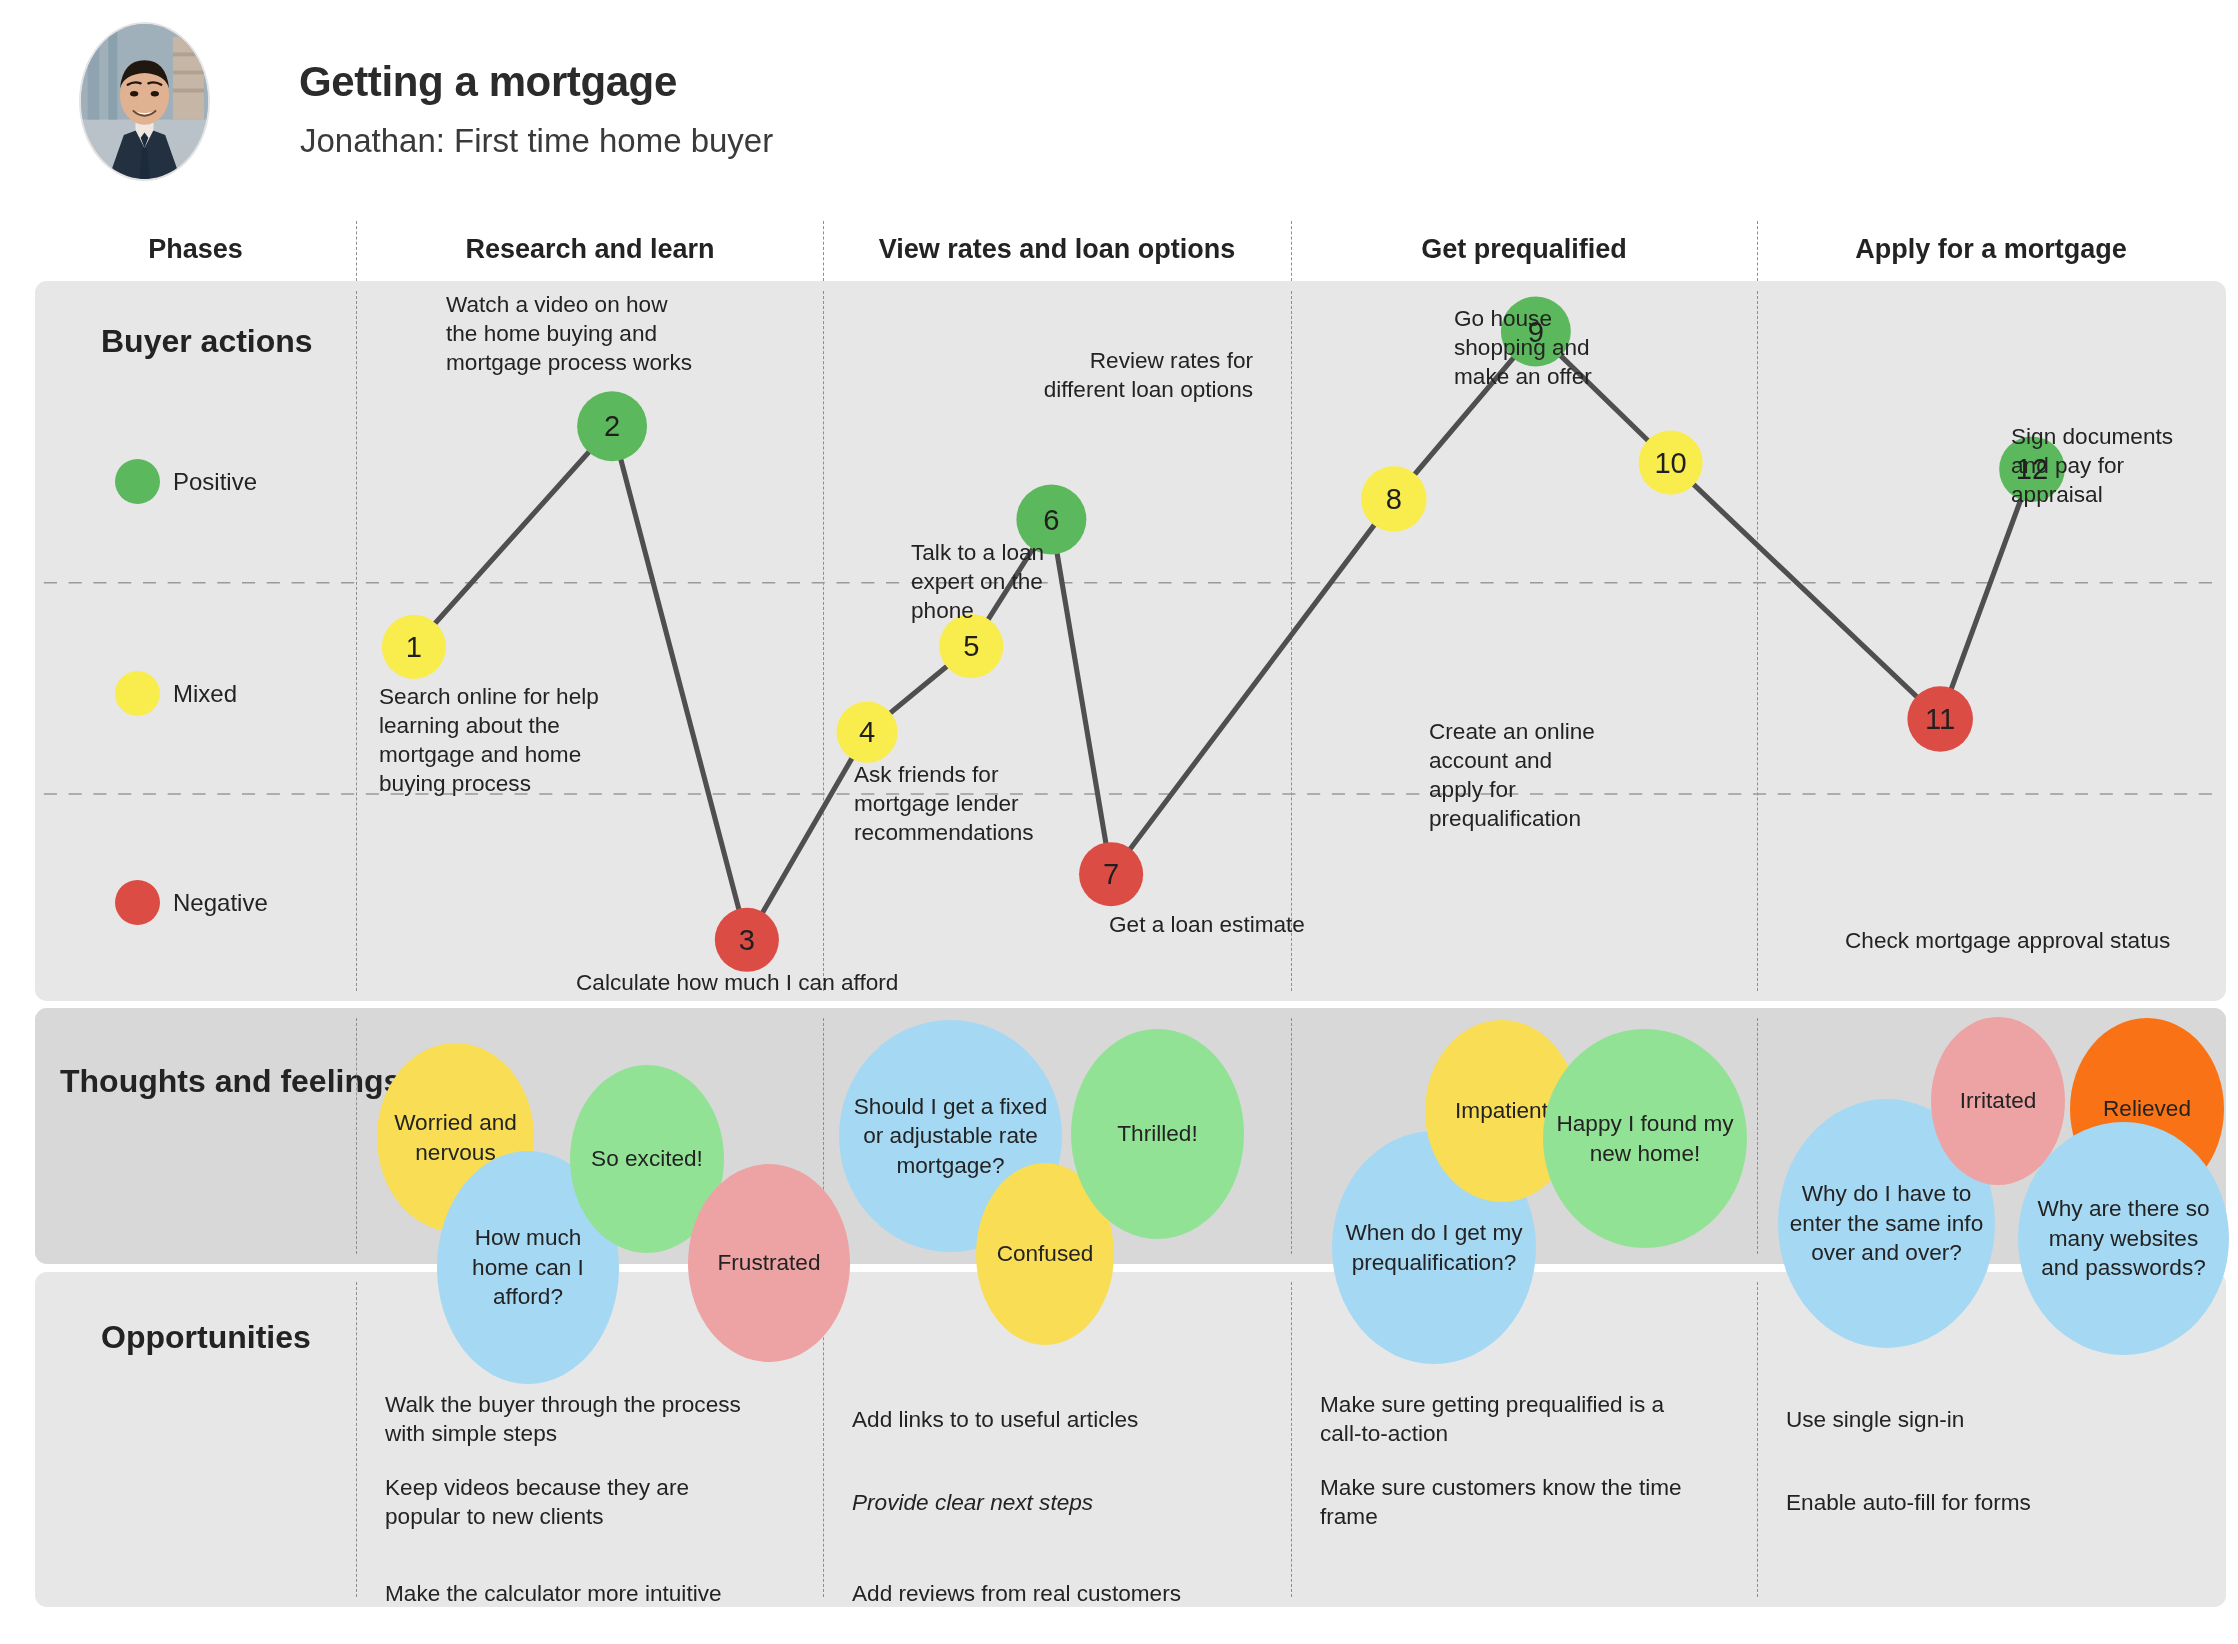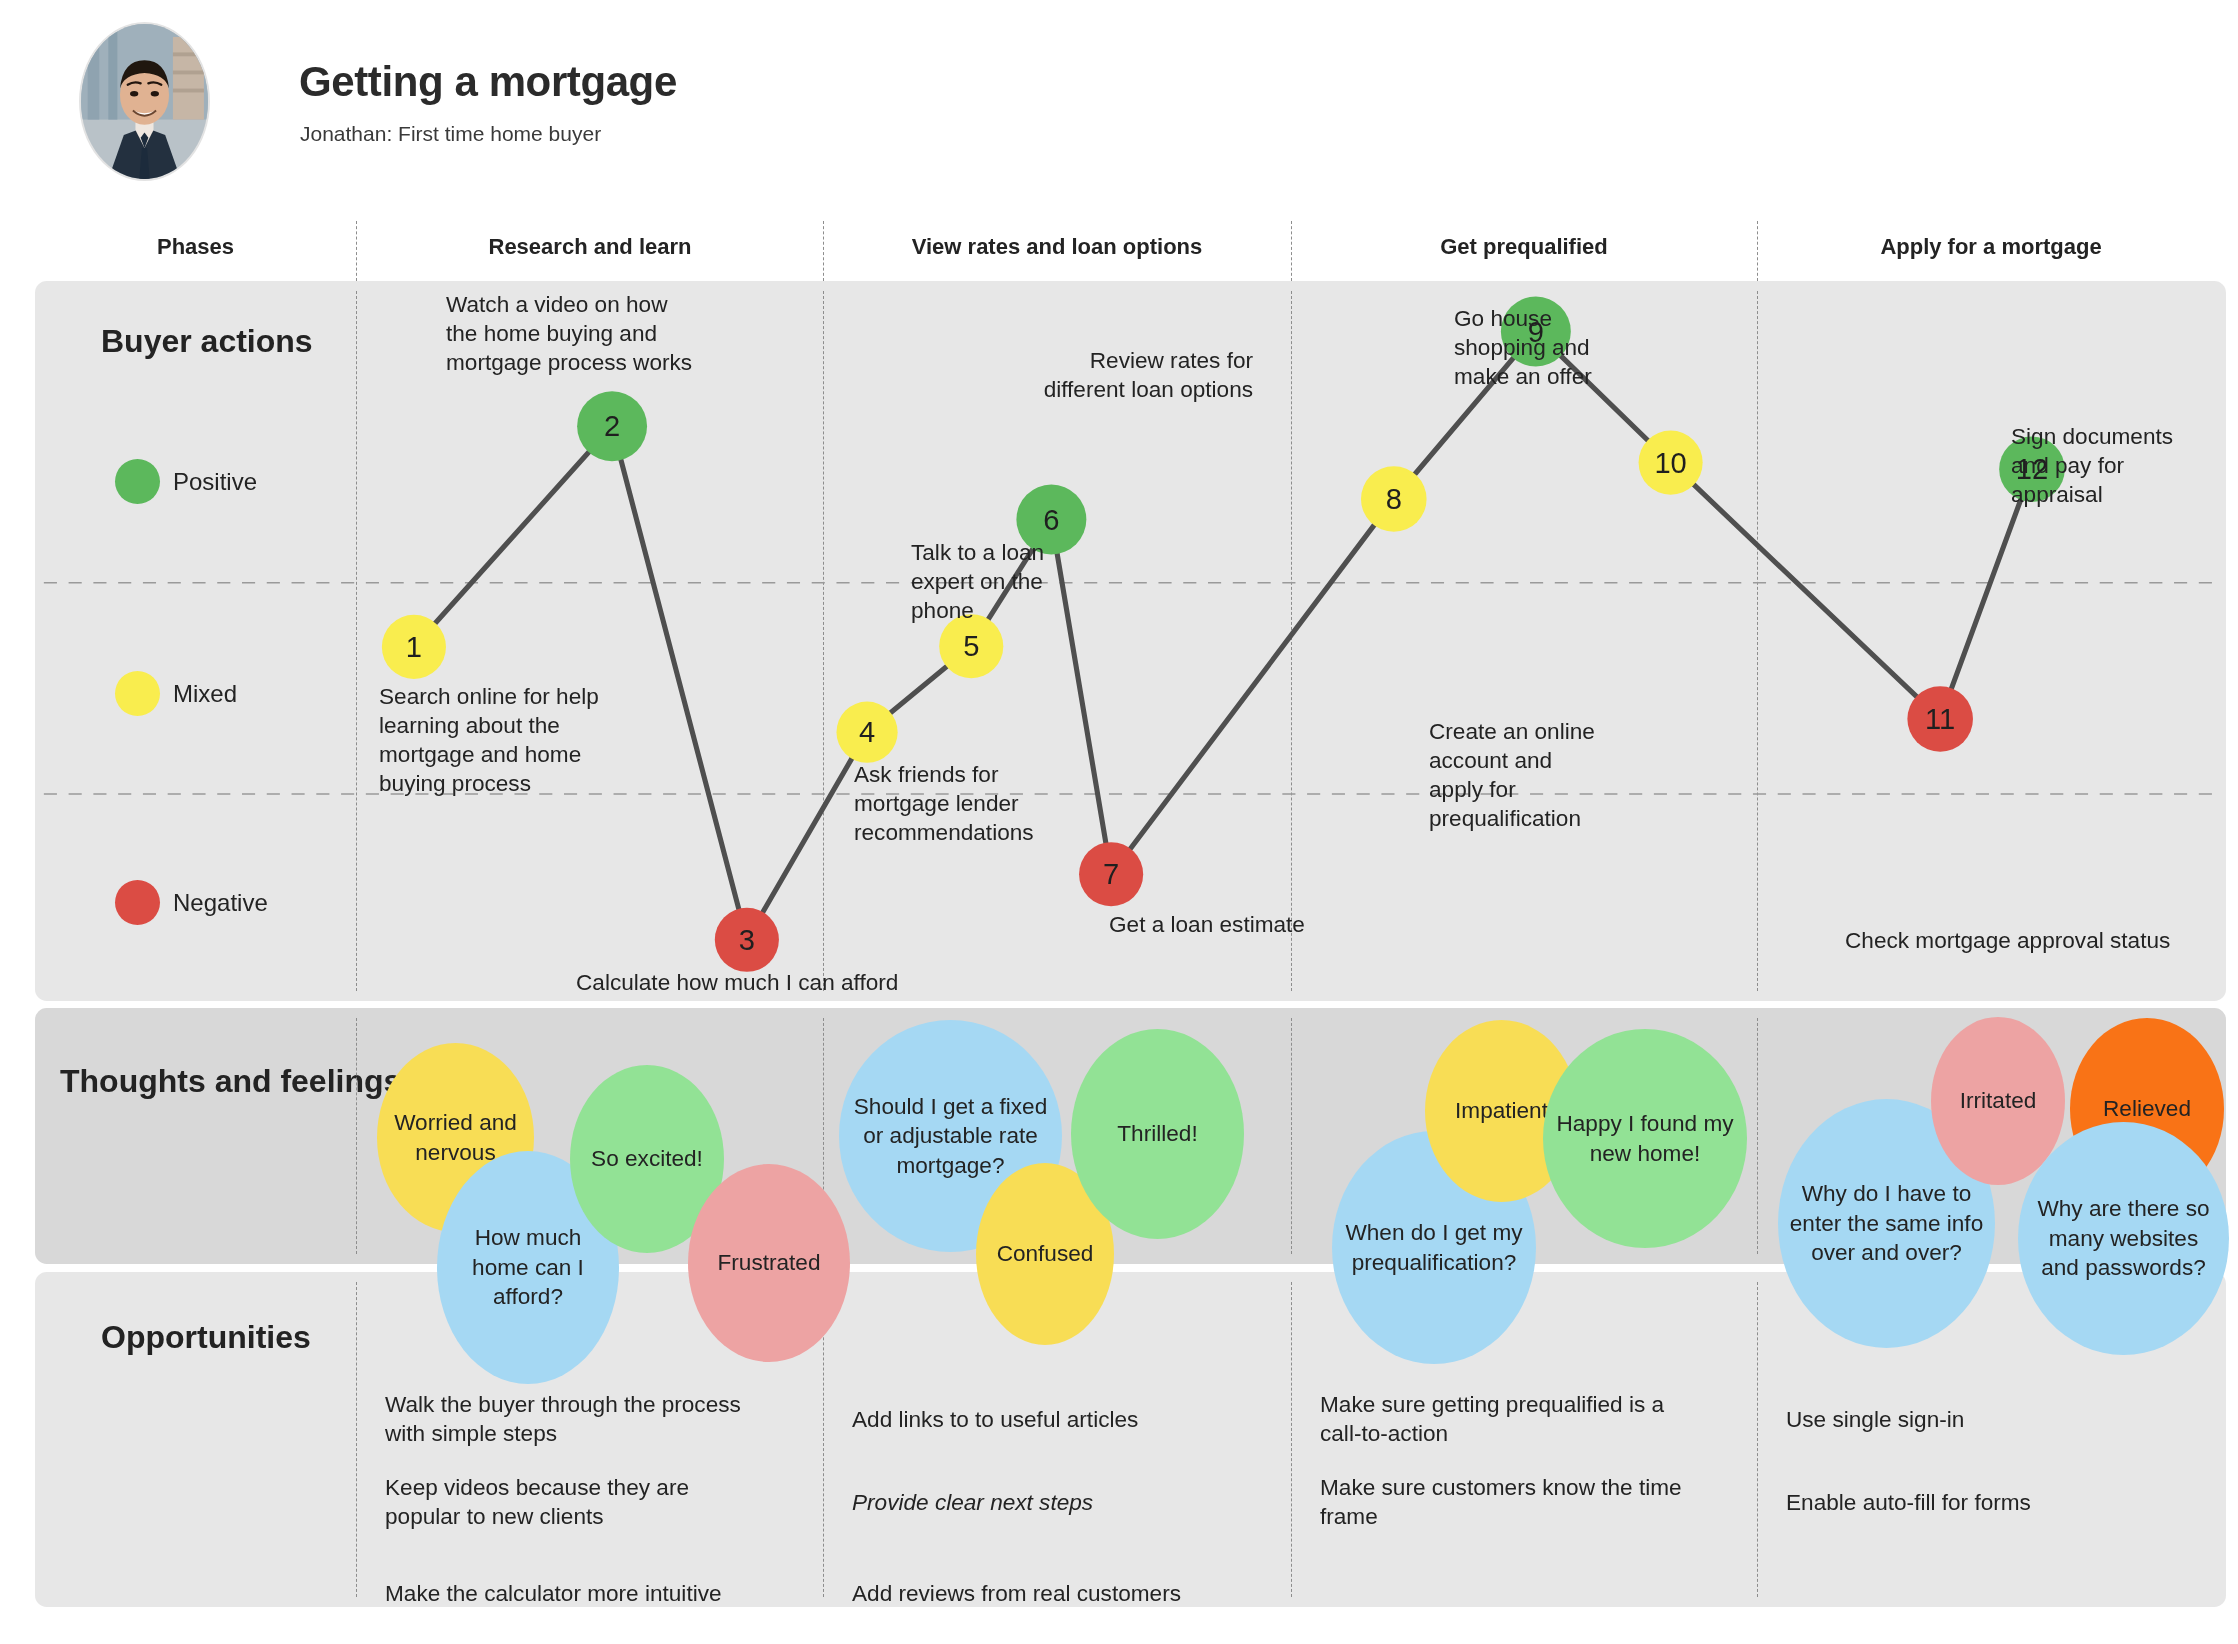--- a/index.html
+++ b/index.html
@@ -19,28 +19,28 @@
     overflow: hidden; border: 2.2px solid #e3e3e3; background: #cfd4d8;
   }
   #avatar svg { display: block; width: 100%; height: 100%; }
   #title {
     position: absolute; left: 299px; top: 58px;
     font-size: 42px; font-weight: bold; color: #2b2b2b; letter-spacing: -0.4px;
     white-space: nowrap;
   }
   #subtitle {
     position: absolute; left: 300px; top: 122px;
-    font-size: 21px; color: #3a3a3a; white-space: nowrap;
+    font-size: 33px; color: #3a3a3a; white-space: nowrap;
   }
 
   
   #phases-row { position: absolute; left: 0; top: 219px; width: 2239px; height: 63px; }
   .phase-title {
     position: absolute; top: 14.6px;
-    font-size: 22px; font-weight: bold; color: #232323;
+    font-size: 27px; font-weight: bold; color: #232323;
     text-align: center; white-space: nowrap;
   }
   .phase-divider {
     position: absolute; top: 221px; width: 0;
     border-left: 1.5px dashed #8d8d8d; height: 60px;
   }
 
   
   .band {
     position: absolute; left: 35px; width: 2191px;

